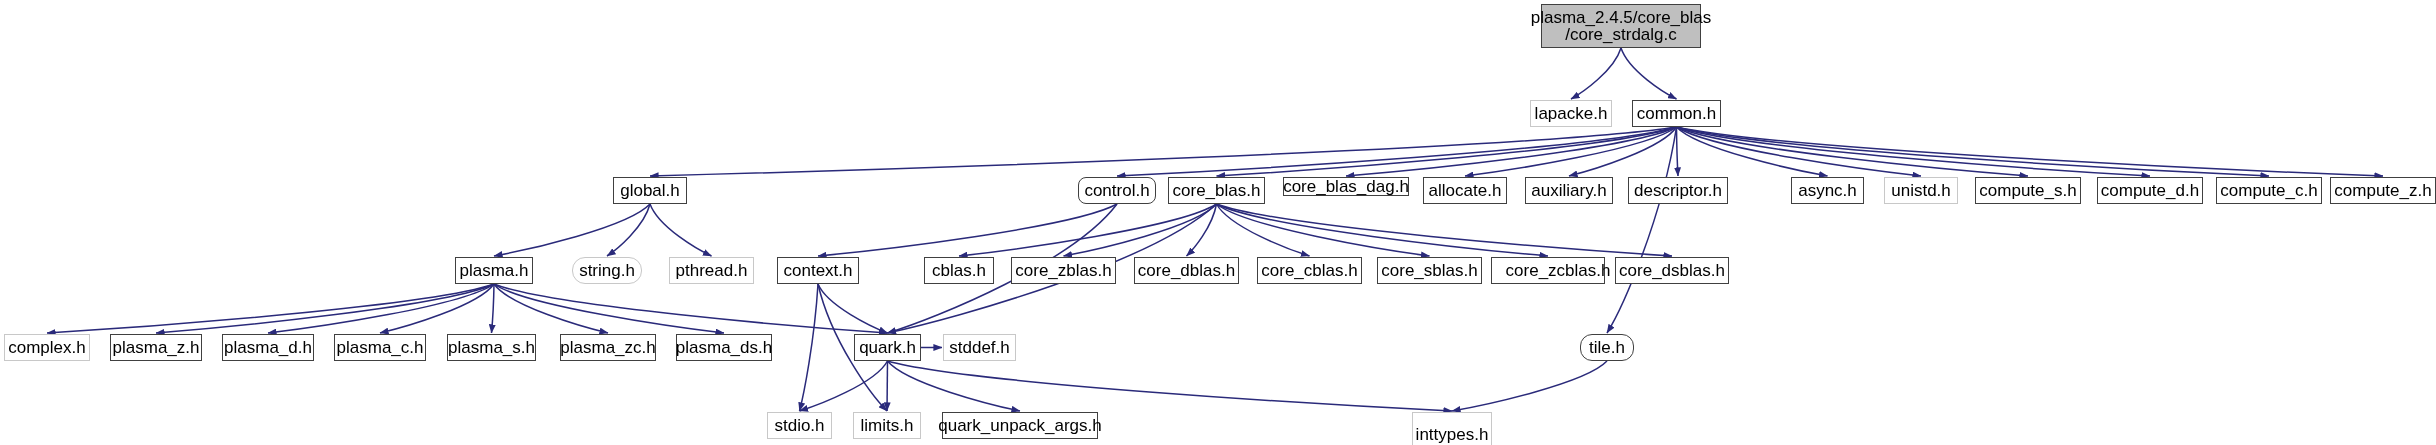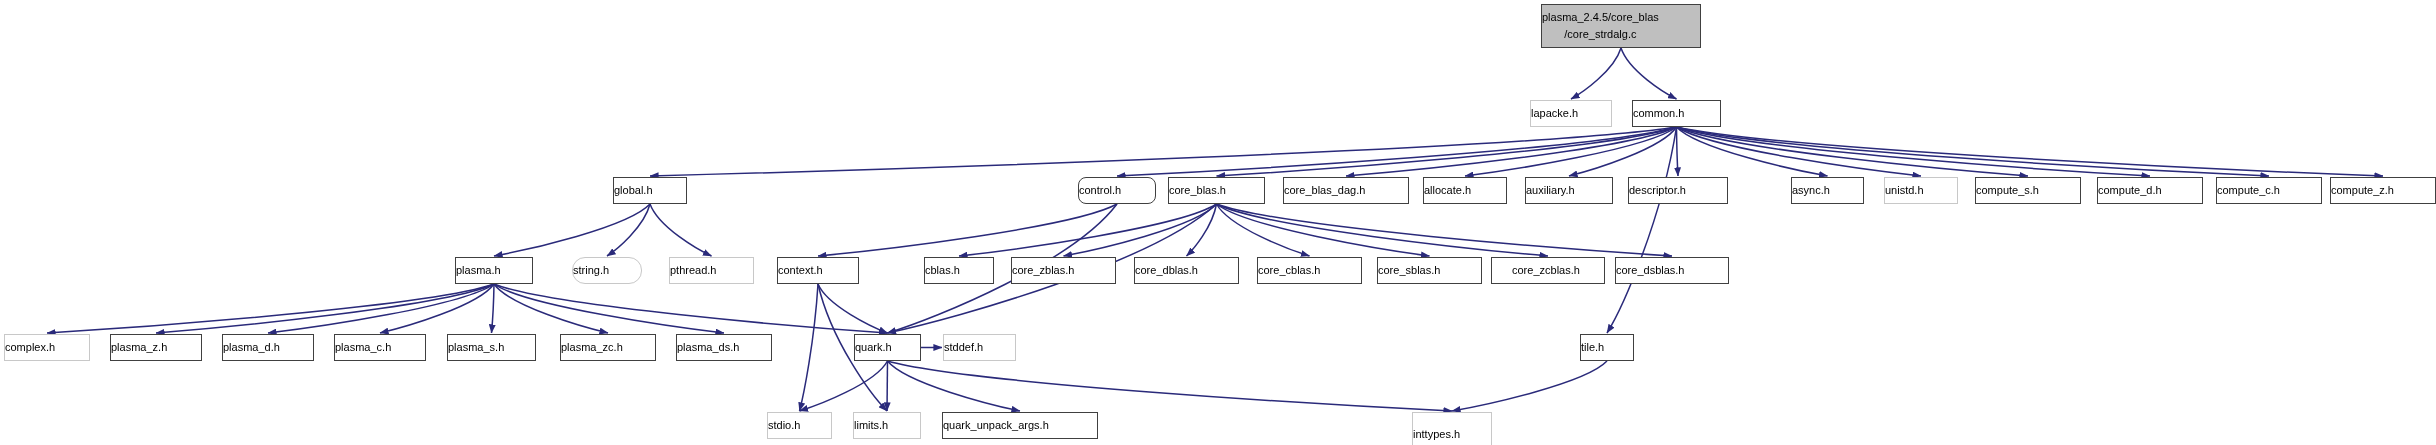--- a/index.html
+++ b/index.html
@@ -2,23 +2,23 @@
 <html><head>
 <meta charset="utf-8">
 <style>
   html,body{margin:0;padding:0;background:#ffffff;}
   body{width:2436px;height:445px;font-family:"Liberation Sans",sans-serif;overflow:hidden;}
   #canvas{position:relative;width:2436px;height:445px;background:#fff;}
   svg.edges{position:absolute;left:0;top:0;width:2436px;height:445px;pointer-events:none;}
   .node{
     position:absolute;
     box-sizing:border-box;
-    display:flex;align-items:center;justify-content:flex-start;
+    display:flex;align-items:center;justify-content:center;
     text-align:center;
-    font-size:11px;
+    font-size:17px;
     line-height:17px;
     color:#000;
     background:#ffffff;
     border:1.6px solid #404040;
     white-space:nowrap;
     letter-spacing:0px;
   }
   .node.ext{border:1.6px solid #c8c8c8;}
   .node.root{background:#bfbfbf;border:1.6px solid #404040;white-space:normal;}
   .node .lbl{display:block;}
@@ -94,21 +94,21 @@
       </div>
       <div class="node" style="left: 613px; top: 177px; width: 74px; height: 27px;">
         <span class="lbl">global.h</span>
       </div>
       <div class="node" style="left: 1078px; top: 177px; width: 78px; height: 27px; border-radius: 8px;">
         <span class="lbl">control.h</span>
       </div>
       <div class="node" style="left: 1168px; top: 177px; width: 97px; height: 27px;">
         <span class="lbl">core_blas.h</span>
       </div>
-      <div class="node" style="left: 1283px; top: 177px; width: 126px; height: 27px;">
+      <div class="node" style="left: 1283px; top: 177px; width: 126px; height: 19px;">
         <span class="lbl">core_blas_dag.h</span>
       </div>
       <div class="node" style="left: 1423px; top: 177px; width: 84px; height: 27px;">
         <span class="lbl">allocate.h</span>
       </div>
       <div class="node" style="left: 1525px; top: 177px; width: 88px; height: 27px;">
         <span class="lbl">auxiliary.h</span>
       </div>
       <div class="node" style="left: 1628px; top: 177px; width: 100px; height: 27px;">
         <span class="lbl">descriptor.h</span>
@@ -184,21 +184,21 @@
       </div>
       <div class="node" style="left: 676px; top: 334px; width: 96px; height: 27px;">
         <span class="lbl">plasma_ds.h</span>
       </div>
       <div class="node" style="left: 854px; top: 334px; width: 67px; height: 27px;">
         <span class="lbl">quark.h</span>
       </div>
       <div class="node ext" style="left: 943px; top: 334px; width: 73px; height: 27px;">
         <span class="lbl">stddef.h</span>
       </div>
-      <div class="node" style="left: 1580px; top: 334px; width: 54px; height: 27px;">
+      <div class="node" style="left: 1580px; top: 334px; width: 54px; height: 27px; border-radius: 12px;">
         <span class="lbl">tile.h</span>
       </div>
       <div class="node ext" style="left: 767px; top: 412px; width: 65px; height: 27px;">
         <span class="lbl">stdio.h</span>
       </div>
       <div class="node ext" style="left: 853px; top: 412px; width: 68px; height: 27px;">
         <span class="lbl">limits.h</span>
       </div>
       <div class="node" style="left: 942px; top: 412px; width: 156px; height: 27px;">
         <span class="lbl">quark_unpack_args.h</span>

